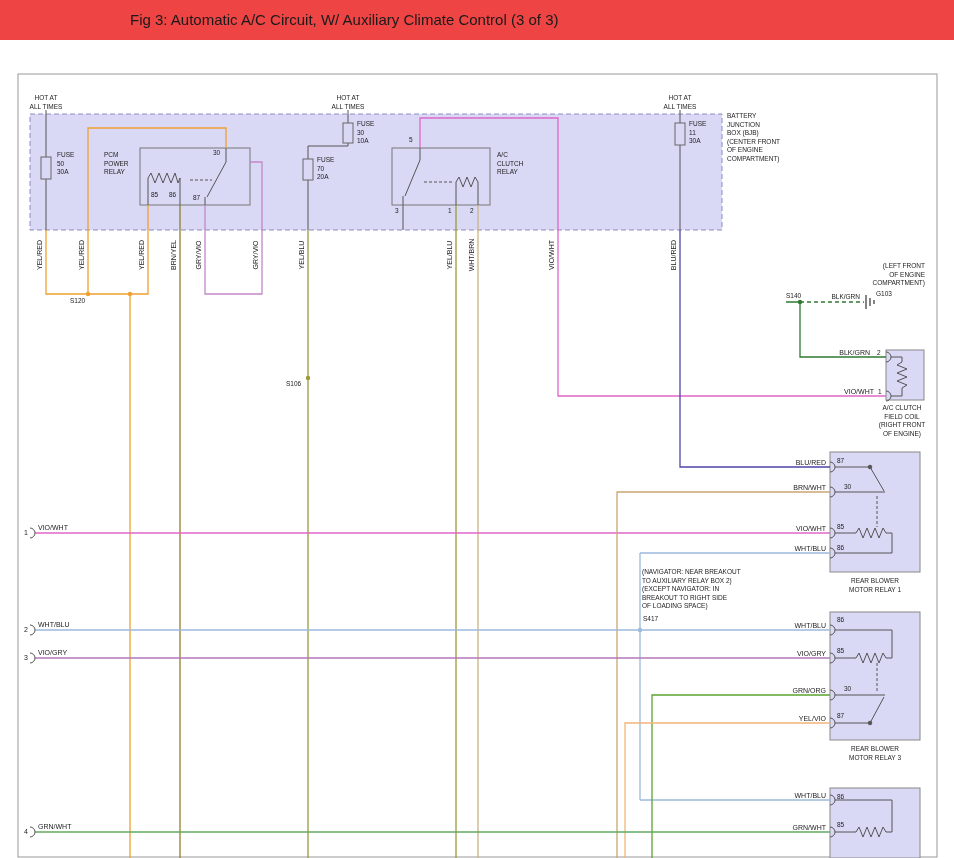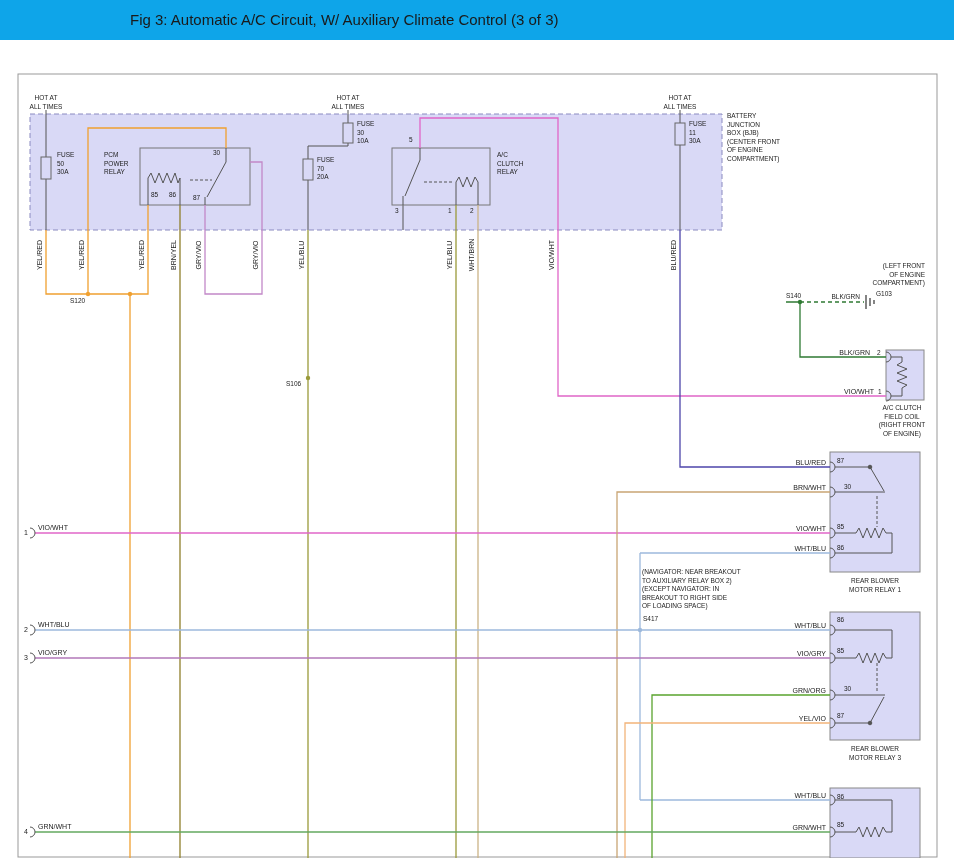--- a/index.html
+++ b/index.html
@@ -1,20 +1,20 @@
 <!DOCTYPE html>
 <html><head>
 <meta charset="utf-8">
 <style>
   html,body{margin:0;padding:0;}
   body{
     width:954px;height:858px;position:relative;overflow:hidden;
     background:#ffffff;font-family:"Liberation Sans",sans-serif;color:#1a1a1a;
   }
-  #hdr{position:absolute;left:0;top:0;width:954px;height:40px;background:#0ea5e9;}
+  #hdr{position:absolute;left:0;top:0;width:954px;height:40px;background:#ef4444;}
   #hdr .ttl{position:absolute;left:130px;top:11px;font-size:15px;color:#1a1a1a;}
   .t{position:absolute;font-size:6.5px;line-height:1.32;color:#222;white-space:nowrap;}
   .t7{font-size:7px;}
   .ctr{text-align:center;}
   .rt{text-align:right;}
   .vlbl{position:absolute;width:44px;height:10px;font-size:7px;text-align:center;color:#222;
         transform:rotate(-90deg);transform-origin:center;white-space:nowrap;}
   svg{position:absolute;left:0;top:0;}
   .pin{font-size:6.5px;}
 </style>

